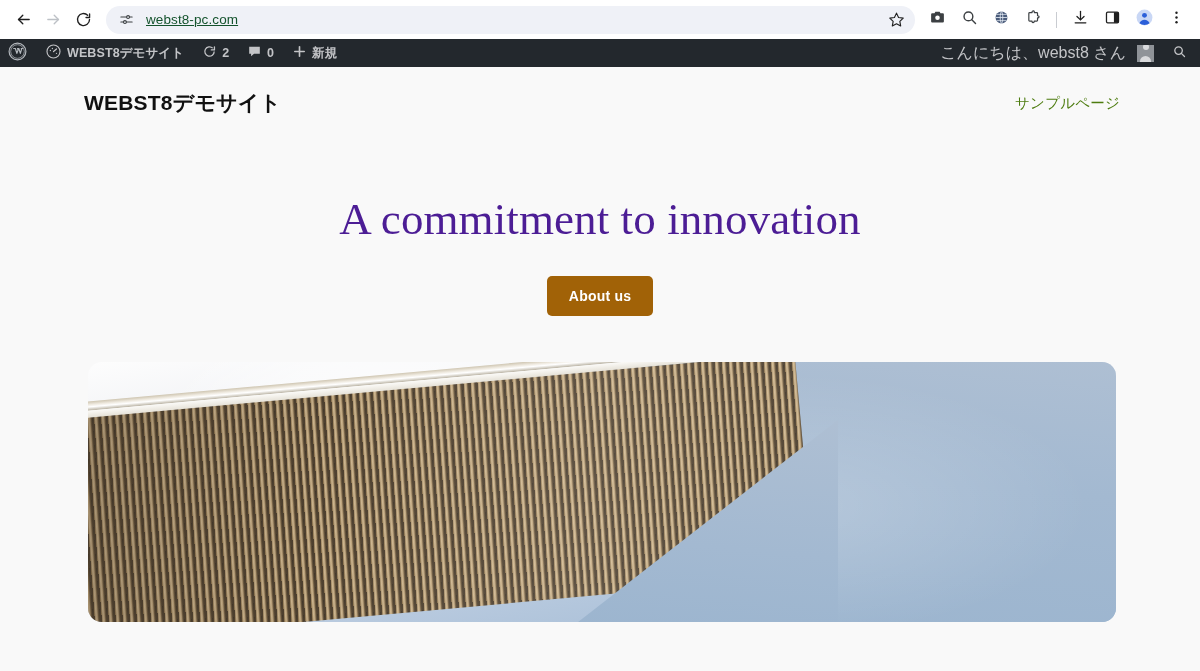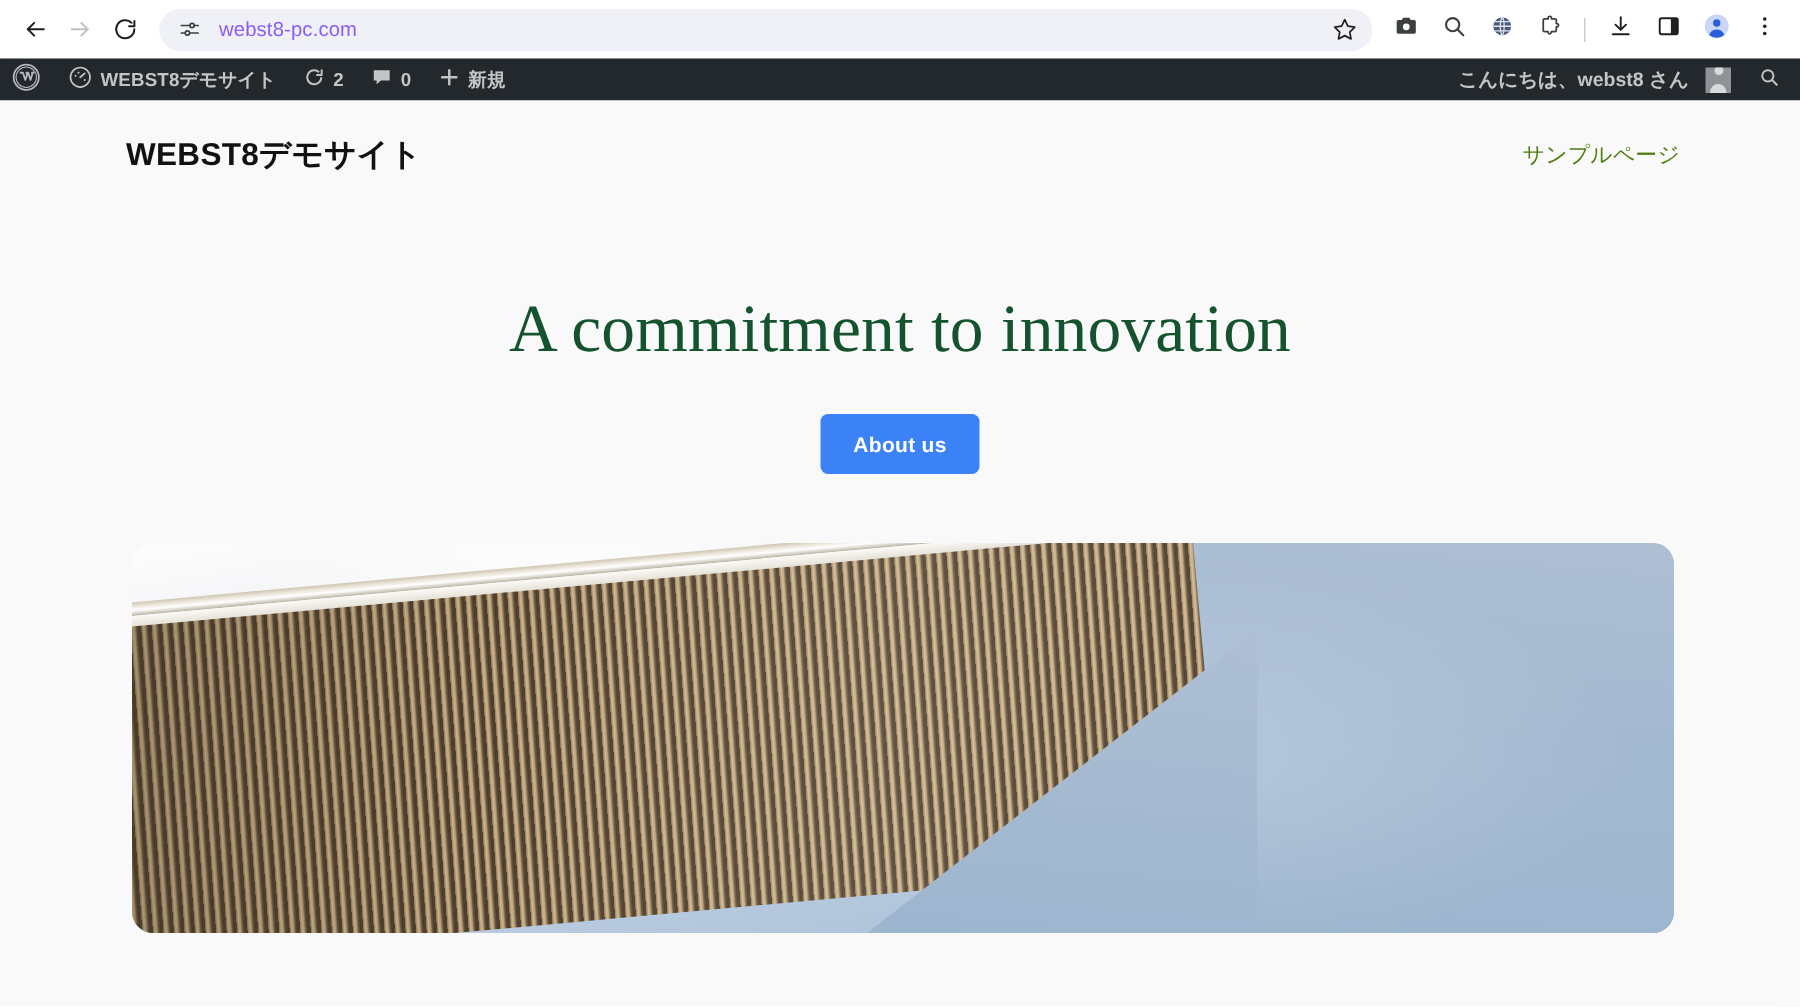--- a/index.html
+++ b/index.html
@@ -42,27 +42,28 @@
     min-width: 0;
     position: relative;
   }
   .omnibox-tune {
     width: 20px; height: 20px;
     display: flex; align-items: center; justify-content: center;
     flex: 0 0 auto;
   }
   .omnibox-url {
     font-size: 13.5px;
-    color: #8b5cf6;
+    color: #14532d;
     margin-left: 10px;
     white-space: nowrap;
     overflow: hidden;
     text-overflow: ellipsis;
     letter-spacing: 0.1px;
     flex: 1 1 auto;
+    text-decoration: underline;
   }
   .omnibox-star {
     width: 26px; height: 26px;
     display: flex; align-items: center; justify-content: center;
     flex: 0 0 auto;
     border-radius: 50%;
   }
   .tb-icon {
     width: 30px; height: 30px;
     display: flex; align-items: center; justify-content: center;
@@ -93,21 +94,21 @@
     display: flex;
     align-items: center;
     gap: 5px;
     height: 100%;
     padding: 0 9px;
     color: #c3c4c7;
   }
   .wp-item.logo { padding: 0 9px 0 8px; }
   .wp-label { font-size: 12.5px; font-weight: 700; letter-spacing: 0.1px; }
   .wp-num { font-size: 12.5px; font-weight: 700; }
-  .wp-greet { font-size: 13px; font-weight: 700; padding-right: 6px; }
+  .wp-greet { font-size: 16px; font-weight: 400; padding-right: 6px; }
   .wp-avatar {
     width: 17px; height: 17px;
     background: #8f9398;
     display: flex; align-items: flex-end; justify-content: center;
     overflow: hidden;
     flex: 0 0 auto;
   }
   .wp-avatar-head {
     width: 6px; height: 6px; border-radius: 50%;
     background: #d9dadc;
@@ -149,34 +150,34 @@
 
   .hero {
     text-align: center;
     padding-top: 76px;
   }
   .hero-title {
     font-family: "Liberation Serif", "DejaVu Serif", serif;
     font-size: 45px;
     font-weight: 400;
     line-height: 1.16;
-    color: #14532d;
+    color: #4c1d95;
     letter-spacing: 0.1px;
   }
   .hero-sub {
     margin: 26px auto 0;
     max-width: 470px;
     font-size: 15.5px;
     line-height: 1.52;
     color: #2b2b2b;
   }
   .hero-btn {
     display: inline-block;
     margin-top: 31px;
-    background: #3b82f6;
+    background: #a16207;
     color: #ffffff;
     font-size: 14px;
     font-weight: 700;
     padding: 12px 22px;
     border-radius: 5px;
     border: none;
     letter-spacing: 0.2px;
     font-family: "Liberation Sans", sans-serif;
   }
 

